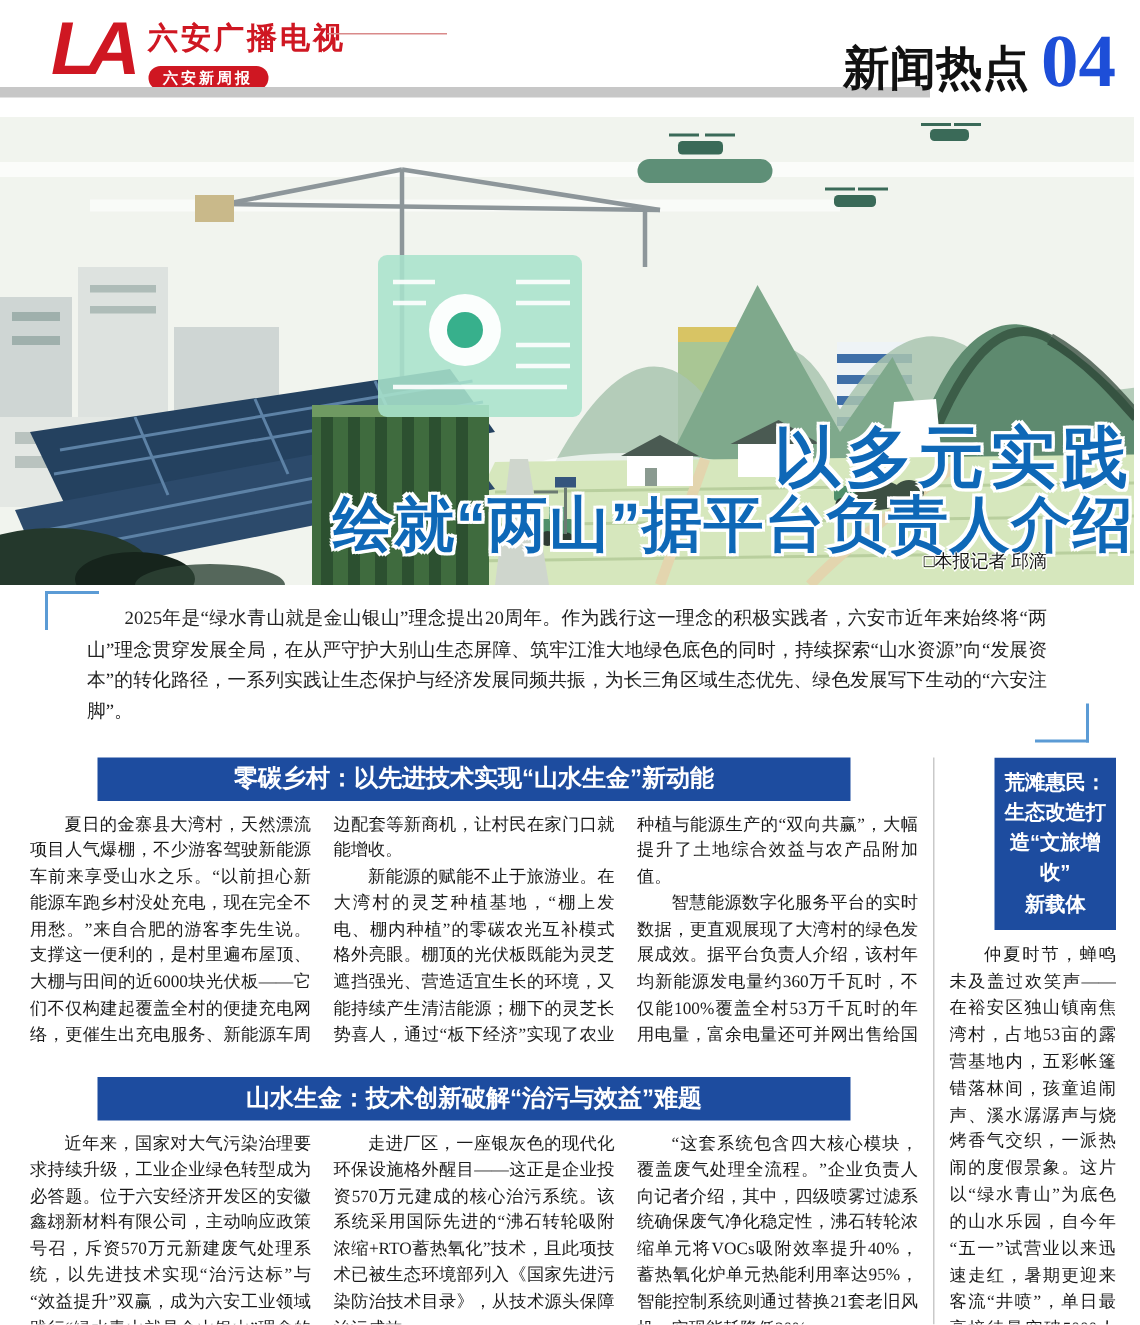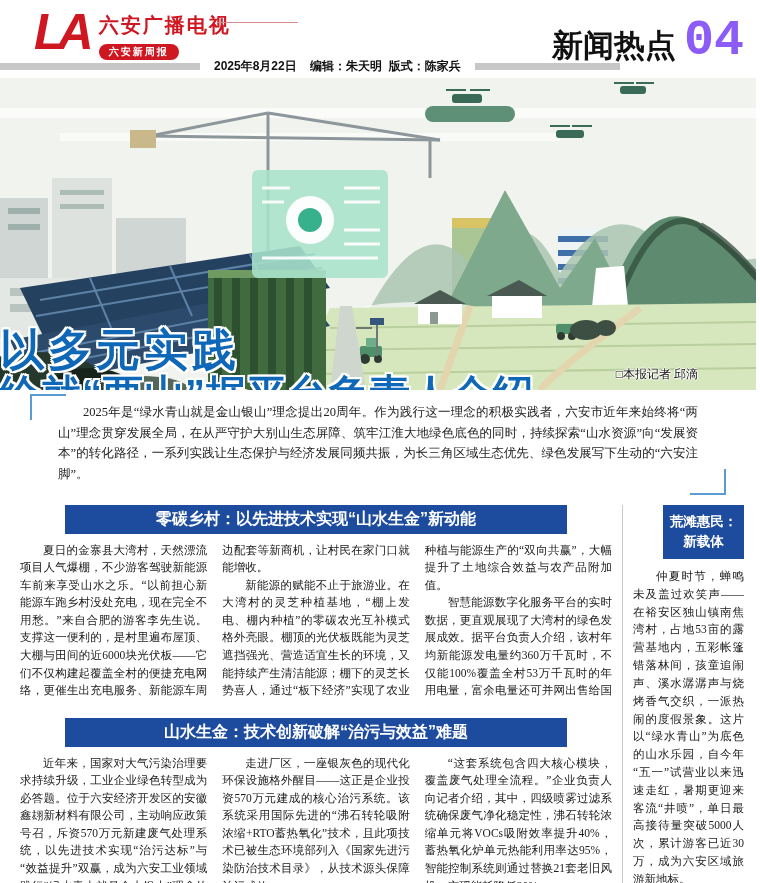--- a/index.html
+++ b/index.html
@@ -17,29 +17,29 @@
   .logo-rule{position:absolute;left:218px;top:22px;width:80px;height:1px;background:#d98a8a;}
   .date-bar{position:absolute;left:0;top:58px;width:620px;display:flex;align-items:center;}
   .bar-seg{height:7px;background:#c7c7c7;}
   .bar-seg.left{width:200px;}
   .bar-seg.right{flex:1;}
   .date-text{font-family:"Liberation Sans","DejaVu Sans",sans-serif;font-size:12px;font-weight:bold;
              color:#111;white-space:pre;padding:0 14px;}
   .page-tag{position:absolute;right:12px;top:20px;display:flex;align-items:flex-end;}
   .tag-label{font-family:"Liberation Sans","DejaVu Sans",sans-serif;font-weight:900;
              font-size:31px;color:#111;line-height:1;}
-  .tag-num{font-family:Liberation Mono, monospace;font-weight:900;
-           font-size:50px;color:#8b5cf6;line-height:.82;margin-left:8px;}
+  .tag-num{font-family:Liberation Serif, serif;font-weight:900;
+           font-size:50px;color:#1d4ed8;line-height:.82;margin-left:8px;}
   
   .hero{position:relative;height:312px;overflow:hidden;}
   .hero svg{display:block;width:760px;height:312px;}
-  .headline{position:absolute;left:0;right:0;top:206px;text-align:left;
+  .headline{position:absolute;left:0;right:0;top:206px;text-align:right;
             font-family:"Liberation Sans","DejaVu Sans",sans-serif;font-weight:900;color:#0e68b7;
             text-shadow:2px 0 0 #fff,-2px 0 0 #fff,0 2px 0 #fff,0 -2px 0 #fff,
-                        2px 2px 0 #fff,-2px -2px 0 #fff,2px -2px 0 #fff,-2px 2px 0 #fff;margin-top:44px;}
+                        2px 2px 0 #fff,-2px -2px 0 #fff,2px -2px 0 #fff,-2px 2px 0 #fff;}
   .headline .h1{font-size:44px;line-height:1.0;letter-spacing:4px;}
   .headline .h2{font-size:40px;line-height:1.1;letter-spacing:1px;}
   .byline{position:absolute;right:58px;top:288px;font-size:12px;color:#111;
           text-shadow:1px 0 0 #fff,-1px 0 0 #fff,0 1px 0 #fff,0 -1px 0 #fff;}
   
   .intro-wrap{position:relative;margin:4px 30px 2px;padding:8px 28px 10px;}
   .intro-wrap::before{content:"";position:absolute;left:0;top:0;width:34px;height:24px;
                       border-left:2px solid #5b9bd5;border-top:2px solid #5b9bd5;}
   .intro-wrap::after{content:"";position:absolute;right:0;bottom:0;width:34px;height:24px;
                      border-right:2px solid #5b9bd5;border-bottom:2px solid #5b9bd5;}
@@ -67,21 +67,20 @@
     <div class="logo">
       <div class="logo-mono">LA</div>
       <div class="logo-text">
         <div class="logo-title">六安广播电视</div>
         <div class="logo-sub">六安新周报</div>
       </div>
     </div>
     <div class="logo-rule"></div>
     <div class="date-bar">
       <span class="bar-seg left"></span>
-      <span class="date-text">2025年8月22日    编辑：朱天明  版式：陈家兵</span>
       <span class="bar-seg right"></span>
     </div>
     <div class="page-tag">
       <span class="tag-label">新闻热点</span>
       <span class="tag-num">04</span>
     </div>
   </header>
 
   <div class="hero">
     <svg viewBox="0 0 760 312" preserveAspectRatio="none">
@@ -270,20 +269,21 @@
       <div class="sec-bar">山水生金：技术创新破解“治污与效益”难题</div>
       <div class="cols3 s2">
           <p class="para">近年来，国家对大气污染治理要求持续升级，工业企业绿色转型成为必答题。位于六安经济开发区的安徽鑫翃新材料有限公司，主动响应政策号召，斥资570万元新建废气处理系统，以先进技术实现“治污达标”与“效益提升”双赢，成为六安工业领域践行“绿水青山就是金山银山”理念的典型样本。</p>
           <p class="para">走进厂区，一座银灰色的现代化环保设施格外醒目——这正是企业投资570万元建成的核心治污系统。该系统采用国际先进的“沸石转轮吸附浓缩+RTO蓄热氧化”技术，且此项技术已被生态环境部列入《国家先进污染防治技术目录》，从技术源头保障治污成效。</p>
           <p class="para">“这套系统包含四大核心模块，覆盖废气处理全流程。”企业负责人向记者介绍，其中，四级喷雾过滤系统确保废气净化稳定性，沸石转轮浓缩单元将VOCs吸附效率提升40%，蓄热氧化炉单元热能利用率达95%，智能控制系统则通过替换21套老旧风机，实现能耗降低30%。</p>
         </div>
     </div>
     <div class="rail">
       <div class="rail-bar">
         <div>荒滩惠民：</div>
+        <div>生态改造打造“文旅增收”</div>
         <div>新载体</div>
       </div>
       <div class="rail-body">
           <p class="para">仲夏时节，蝉鸣未及盖过欢笑声——在裕安区独山镇南焦湾村，占地53亩的露营基地内，五彩帐篷错落林间，孩童追闹声、溪水潺潺声与烧烤香气交织，一派热闹的度假景象。这片以“绿水青山”为底色的山水乐园，自今年“五一”试营业以来迅速走红，暑期更迎来客流“井喷”，单日最高接待量突破5000人次，累计游客已近30万，成为六安区域旅游新地标。</p>
         </div>
     </div>
   </div>
 
 </div>
 

